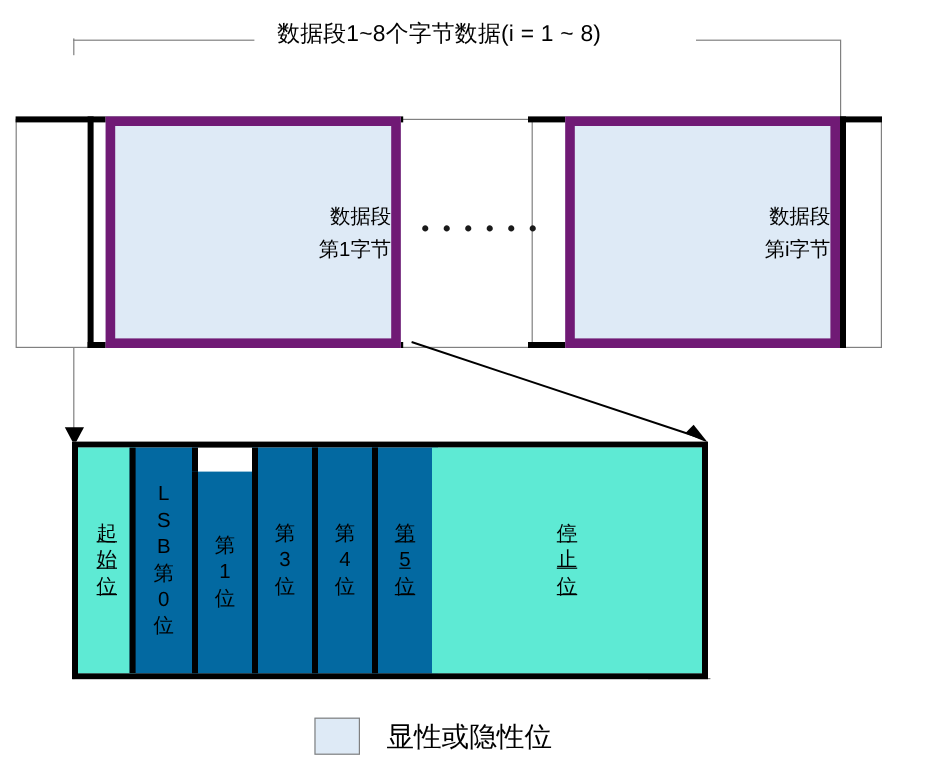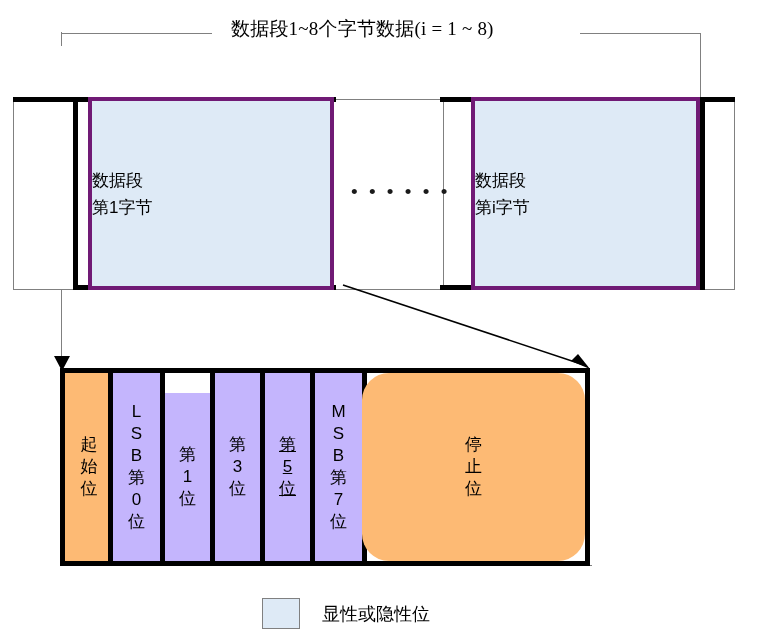--- a/index.html
+++ b/index.html
@@ -33,25 +33,25 @@
     font-size: 19px;
     line-height: 22px;
     white-space: nowrap;
     letter-spacing: 0.2px;
   }
 
   
   .byte-box {
     position: absolute;
     background: #deeaf6;
-    border: 4px solid #701a75;
+    border: 8px solid #701a75;
     box-sizing: border-box;
     display: flex;
     flex-direction: column;
-    align-items: flex-start;
+    align-items: flex-end;
     justify-content: center;
   }
   .byte-box .line {
     font-size: 17px;
     line-height: 27px;
     white-space: nowrap;
   }
 
   .plain-box {
     position: absolute;
@@ -79,33 +79,34 @@
     display: flex;
     box-sizing: border-box;
     border-top: 5px solid #000000;
     border-bottom: 5px solid #000000;
     border-left: 5px solid #000000;
     border-right: 5px solid #000000;
     background: #ffffff;
   }
   .bit-cell {
     box-sizing: border-box;
-    background: #c4b5fd;
+    background: #0369a1;
     border-left: 5px solid #000000;
     border-right: 5px solid #000000;
     display: flex;
     align-items: center;
     justify-content: center;
     margin-left: -5px;
   }
   .bit-cell:first-child { margin-left: 0; }
   .bit-cell.plain {
-    background: #fdba74;
+    background: #5eead4;
     border-left: none;
     border-right: none;
+    text-decoration: underline;
   }
   .bit-cell .vtext {
     font-size: 17px;
     line-height: 22px;
     text-align: center;
     writing-mode: horizontal-tb;
     white-space: pre-line;
     word-break: break-all;
     width: 1em;
   }
@@ -123,39 +124,39 @@
     gap: 22px;
   }
   #legend .swatch {
     width: 38px;
     height: 31px;
     background: #deeaf6;
     border: 1px solid #808080;
     box-sizing: border-box;
   }
   #legend .legend-label {
-    font-size: 18px;
+    font-size: 23px;
     line-height: 22px;
     white-space: nowrap;
   }
 </style>
 </head>
 <body>
 
 <div id="canvas">
 
   <div class="abs vline-thin" style="left:61px; top:32px; height:14px;"></div>
 
   <div class="abs hline-thin" style="left:61px; top:33px; width:151px;"></div>
 
   <div class="abs hline-thin" style="left:580px; top:33px; width:120px;"></div>
 
   <div class="abs vline-thin" style="left:700px; top:33px; height:257px;"></div>
 
-  <div class="title-text" style="left:231px; top:18px;font-family:Liberation Serif, serif;">数据段1~8个字节数据(i = 1 ~ 8)</div>
+  <div class="title-text" style="left:231px; top:18px;">数据段1~8个字节数据(i = 1 ~ 8)</div>
 
   <div class="plain-box" style="left:13px; top:99px; width:62px; height:191px;"></div>
   <div class="plain-box" style="left:75px; top:99px; width:59px; height:191px;"></div>
 
   <div class="plain-box" style="left:333px; top:99px; width:111px; height:191px;"></div>
 
   <div class="plain-box" style="left:700px; top:99px; width:35px; height:191px;"></div>
 
   <div class="abs hline-thick" style="left:13px; top:97px; width:323px;"></div>
   <div class="abs hline-thick" style="left:440px; top:97px; width:295px;"></div>
@@ -198,27 +199,27 @@
     </div>
     <div class="bit-cell" style="flex:0 0 57px;">
       <div class="vtext">LSB第0位</div>
     </div>
     <div class="bit-cell" style="flex:0 0 55px;margin-top:20px;">
       <div class="vtext">第1位</div>
     </div>
     <div class="bit-cell" style="flex:0 0 55px;">
       <div class="vtext">第3位</div>
     </div>
+    <div class="bit-cell" style="flex:0 0 55px;">
+      <div class="vtext">第4位</div>
+    </div>
     <div class="bit-cell" style="flex:0 0 55px;text-decoration:underline;">
       <div class="vtext">第5位</div>
     </div>
-    <div class="bit-cell" style="flex:0 0 57px;">
-      <div class="vtext">MSB第7位</div>
-    </div>
-    <div class="bit-cell plain" style="flex:1 1 auto;border-radius:27px;">
+    <div class="bit-cell plain" style="flex:1 1 auto;">
       <div class="vtext">停止位</div>
     </div>
   </div>
 
   <div id="legend">
     <div class="swatch"></div>
     <div class="legend-label">显性或隐性位</div>
   </div>
 
 </div>

